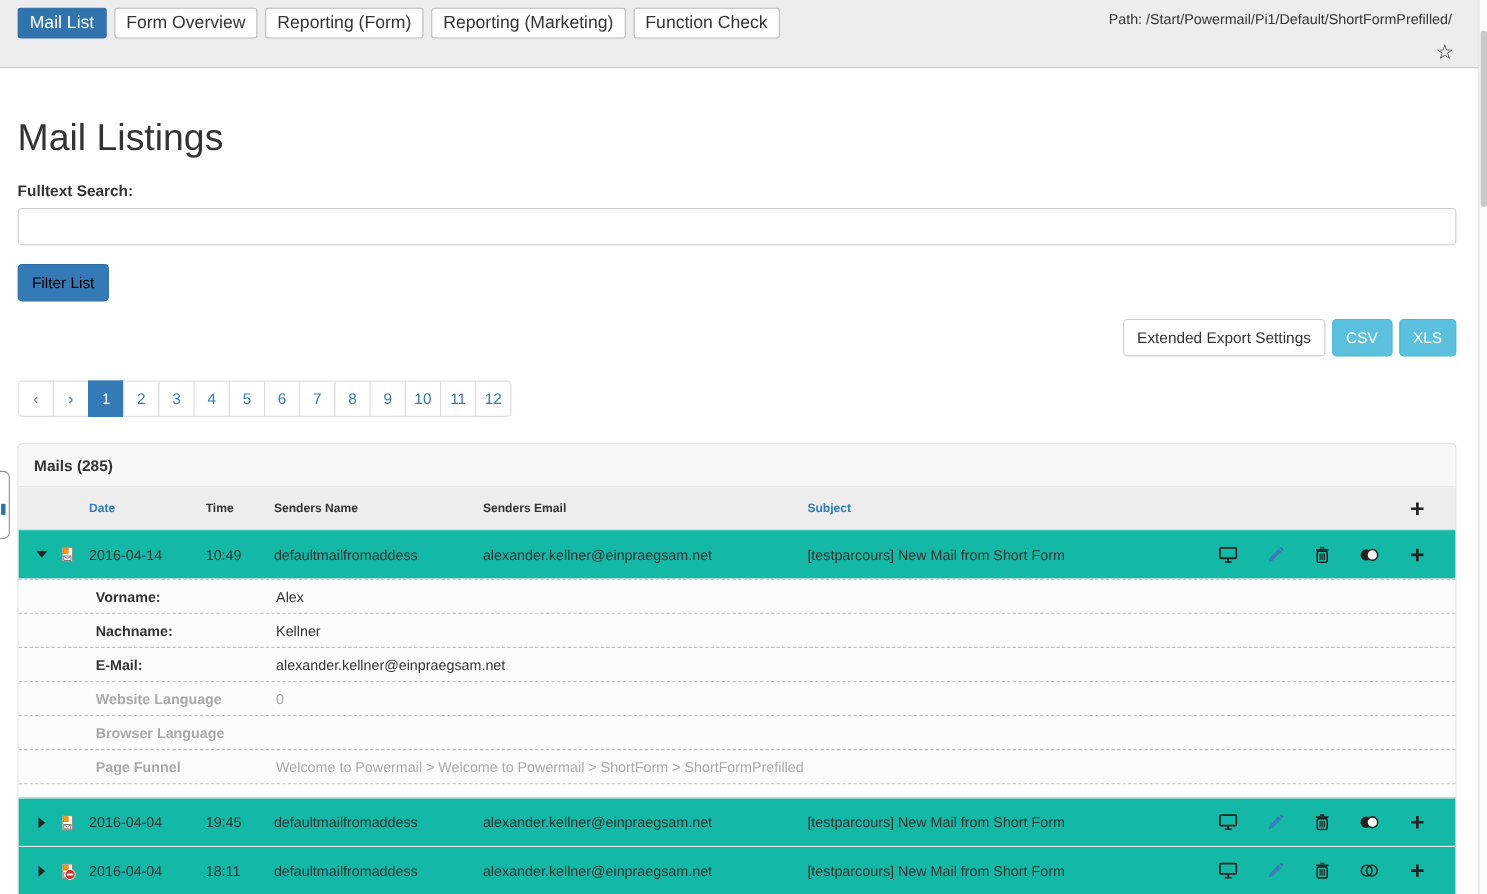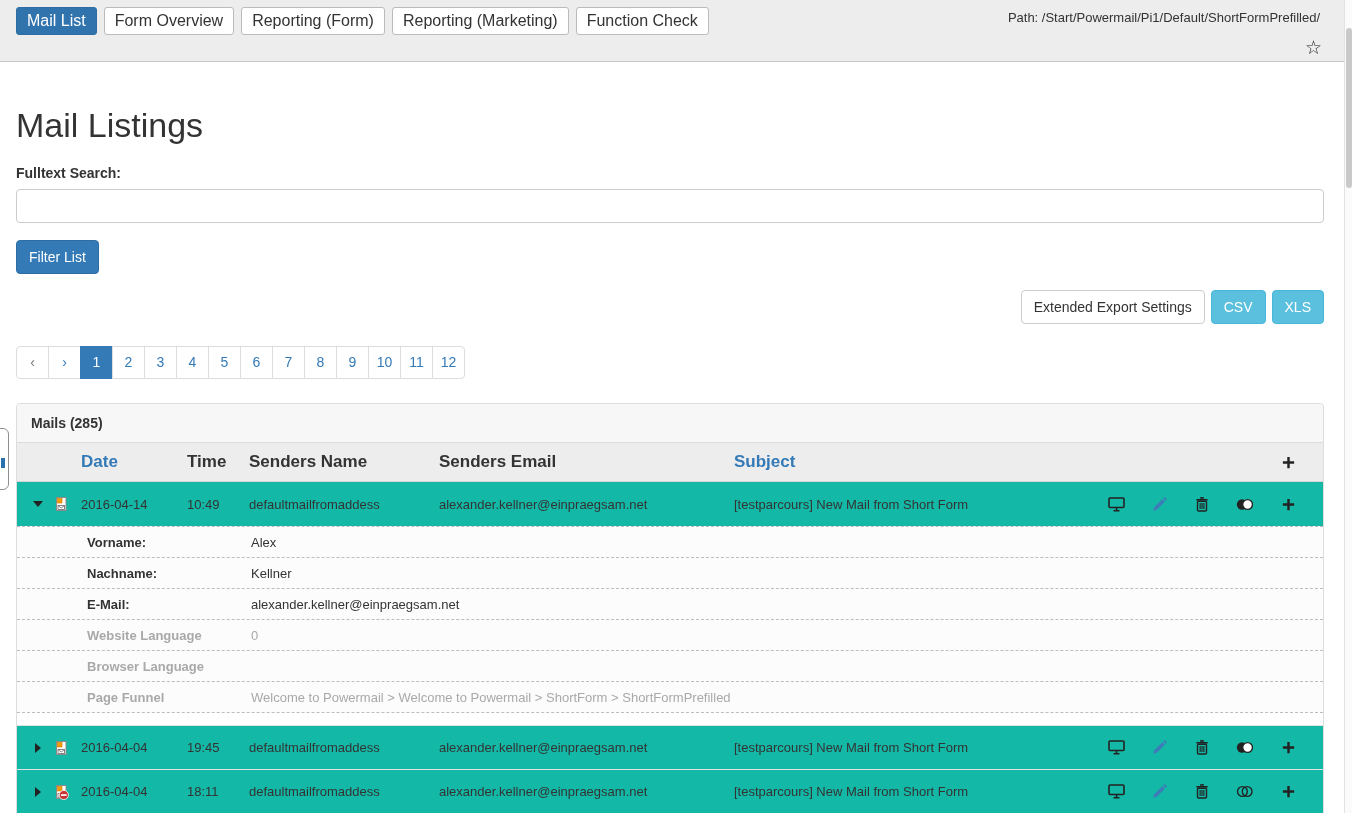--- a/index.html
+++ b/index.html
@@ -30,21 +30,21 @@
   .content { margin:0 28px 0 16px; }
   h1.page-title { margin-top:44px; font-size:34px; font-weight:400; color:#333; letter-spacing:0; }
   .search-label { margin-top:20px; font-size:14px; font-weight:bold; }
   .search-input { margin-top:8px; width:100%; height:34px; border:1px solid #ccc; border-radius:4px;
     padding:0 10px; font-size:14px; font-family:inherit; color:#333; outline:none; }
 
   .btn-row { margin-top:17px; display:flex; gap:7px; }
   .btn { display:inline-block; font-size:14px; line-height:20px; padding:6px 12px;
     border-radius:4px; border:1px solid #ccc; background:#fff; color:#333; cursor:pointer;
     font-family:inherit; }
-  .btn-primary { background:#337ab7; border-color:#2e6da4; color:#ffffff; }
+  .btn-primary { background:#337ab7; border-color:#2e6da4; color:#000000; }
   .btn-info { background:#5bc0de; border-color:#46b8da; color:#fff; }
 
   .export-row { margin-top:16px; display:flex; justify-content:flex-end; gap:6px; }
 
   
   .pagination { margin-top:22px; display:inline-flex; }
   .page-item { min-width:33px; height:33px; line-height:31px; text-align:center; font-size:14px;
     border:1px solid #ddd; background:#fff; color:#337ab7; margin-left:-1px; cursor:pointer;
     padding:0 6px; }
   .page-item:first-child { margin-left:0; border-radius:4px 0 0 4px; }
@@ -52,21 +52,21 @@
   .page-item.prev { color:#777; }
   .page-item.active { background:#337ab7; border-color:#337ab7; color:#fff; }
 
   
   .panel { margin-top:24px; border:1px solid #ddd; border-radius:4px 4px 0 0; background:#fff; }
   .panel-heading { height:39px; line-height:38px; background:#f7f7f7; border-bottom:1px solid #ddd;
     border-radius:4px 4px 0 0; padding-left:14px; font-size:14px; font-weight:bold; }
 
   .mail-grid { display:grid; grid-template-columns:26px 28px 106px 62px 190px 295px 1fr 216px;
     align-items:center; padding-left:10px; }
-  .thead { height:39px; background:#ededed; border-bottom:1px solid #d5d5d5; font-size:17px; font-weight:bold; }
+  .thead { height:39px; background:#ededed; border-bottom:1px solid #d5d5d5; font-size:11px; font-weight:bold; }
   .thead .sortable { color:#337ab7; cursor:pointer; }
   .mail-row { height:44px; font-size:13px; background:#14b8a6; }
   .mail-row.bordered { border-top:1px solid #e2e2e2; }
   .cell { overflow:hidden; white-space:nowrap; }
 
   .caret-down { width:0; height:0; border-left:5px solid transparent; border-right:5px solid transparent;
     border-top:6px solid #222; margin-left:6px; cursor:pointer; }
   .caret-right { width:0; height:0; border-top:5px solid transparent; border-bottom:5px solid transparent;
     border-left:6px solid #222; margin-left:8px; cursor:pointer; }
 

